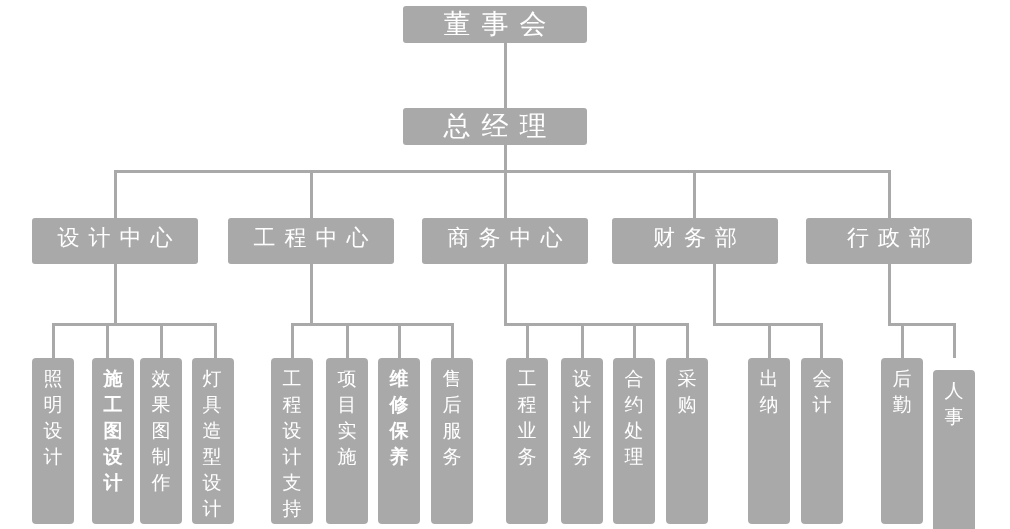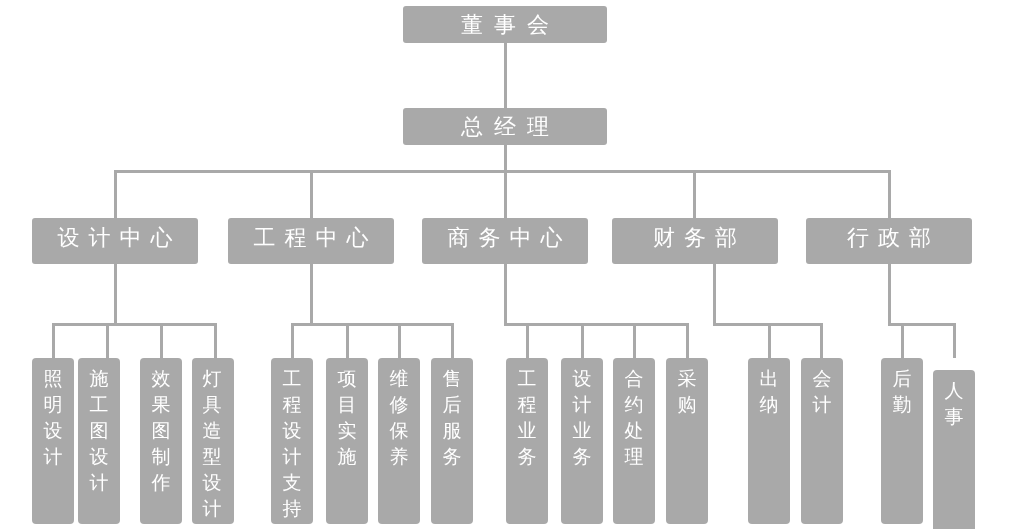--- a/index.html
+++ b/index.html
@@ -17,23 +17,23 @@
   }
   .node {
     position: absolute;
     background: var(--box-bg, #a9a9a9);
     color: var(--box-text, #ffffff);
     border-radius: 3px;
     box-sizing: border-box;
     text-align: center;
   }
   .lvl1 {
-    width: 204px; height: 37px;
+    width: 184px; height: 37px;
     line-height: 37px;
-    font-size: 22px;
+    font-size: 27px;
     letter-spacing: 11px;
     padding-left: 11px;
   }
   .lvl3 {
     width: 166px; height: 46px;
     line-height: 39px;
     font-size: 22px;
     letter-spacing: 9px;
     padding-left: 9px;
   }
@@ -102,27 +102,27 @@
   <div class="node lvl1" style="left:403px; top:6px;">董事会</div>
   <div class="node lvl1" style="left:403px; top:108px;">总经理</div>
 
   <div class="node lvl3" style="left:32px;  top:218px;">设计中心</div>
   <div class="node lvl3" style="left:228px; top:218px;">工程中心</div>
   <div class="node lvl3" style="left:422px; top:218px;">商务中心</div>
   <div class="node lvl3" style="left:612px; top:218px;">财务部</div>
   <div class="node lvl3" style="left:806px; top:218px;">行政部</div>
 
   <div class="node leaf" style="left:32px;">照明设计</div>
-  <div class="node leaf" style="left:78px;">施工图设计</div>
+  <div class="node leaf" style="left:92px;font-weight:bold;">施工图设计</div>
   <div class="node leaf" style="left:140px;text-align:center;">效果图制作</div>
   <div class="node leaf" style="left:192px;padding-left:8px;">灯具造型设计</div>
 
   <div class="node leaf" style="left:271px;">工程设计支持</div>
   <div class="node leaf" style="left:326px;">项目实施</div>
-  <div class="node leaf" style="left:378px;">维修保养</div>
+  <div class="node leaf" style="left:378px;font-weight:bold;">维修保养</div>
   <div class="node leaf" style="left:431px;">售后服务</div>
 
   <div class="node leaf" style="left:506px;">工程业务</div>
   <div class="node leaf" style="left:561px;">设计业务</div>
   <div class="node leaf" style="left:613px;">合约处理</div>
   <div class="node leaf" style="left:666px;">采购</div>
 
   <div class="node leaf" style="left:748px;">出纳</div>
   <div class="node leaf" style="left:801px;">会计</div>
 

